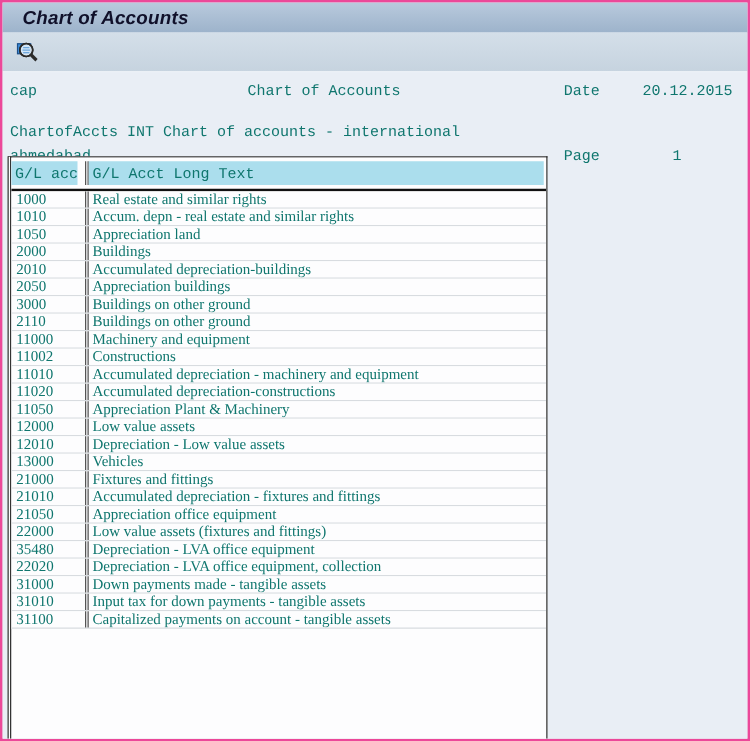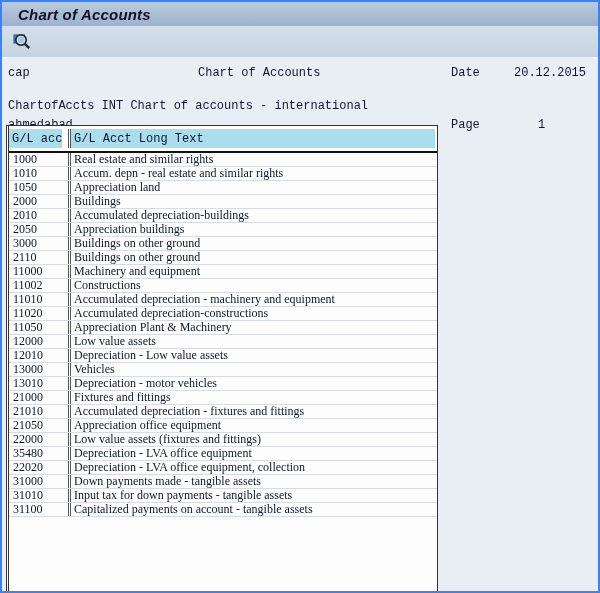--- a/index.html
+++ b/index.html
@@ -10,21 +10,21 @@
     --content-bg: #e9eef5;
     --header-cell-bg: #abdeed;
     --row-bg: #fdfdfe;
     --row-separator: #d8dce0;
     --table-border: #333333;
   }
   * { margin: 0; padding: 0; box-sizing: border-box; }
   html, body { background: #fff; }
   .screen {
     width: 600px; height: 593px;
-    border: 2px solid #3b82f6;
+    border: 2px solid #ec4899;
     display: flex; flex-direction: column;
     overflow: hidden;
     font-family: "Liberation Mono", "DejaVu Sans Mono", monospace;
     background: var(--content-bg);
   }
   .titlebar {
     height: 24px; flex: none;
     background: linear-gradient(var(--titlebar-bg-top), var(--titlebar-bg-bottom));
     border-bottom: 1px solid #76
 8ba1;
@@ -45,21 +45,21 @@
   }
   .tool-btn {
     width: 24px; height: 22px;
     background: transparent; border: 1px solid transparent;
     display: flex; align-items: center; justify-content: center;
     cursor: pointer; padding: 0;
   }
   .content {
     position: relative; flex: 1;
     background: var(--content-bg);
-    font-size: 12px; color: #0f172a;
+    font-size: 12px; color: #0f766e;
   }
   .rpt { position: absolute; white-space: pre; line-height: 14px; }
   .l1 { top: 8px; }
   .l2 { top: 25px; margin-top: 35px; }
   .l3 { top: 41px; text-align: center; }
   .pos-left   { left: 6px; }
   .pos-center { left: 196px; }
   .pos-datel  { left: 449px; }
   .pos-datev  { left: 512px; }
   .pos-pagev  { left: 536px; }
@@ -238,24 +238,20 @@
           <div class="trow">
             <div class="td-acct">12010</div>
             <div class="td-name">Depreciation - Low value assets</div>
           </div>
 
           <div class="trow">
             <div class="td-acct">13000</div>
             <div class="td-name">Vehicles</div>
           </div>
 
-          <div class="trow">
-            <div class="td-acct">13010</div>
-            <div class="td-name">Depreciation - motor vehicles</div>
-          </div>
 
           <div class="trow">
             <div class="td-acct">21000</div>
             <div class="td-name">Fixtures and fittings</div>
           </div>
 
           <div class="trow">
             <div class="td-acct">21010</div>
             <div class="td-name">Accumulated depreciation - fixtures and fittings</div>
           </div>

